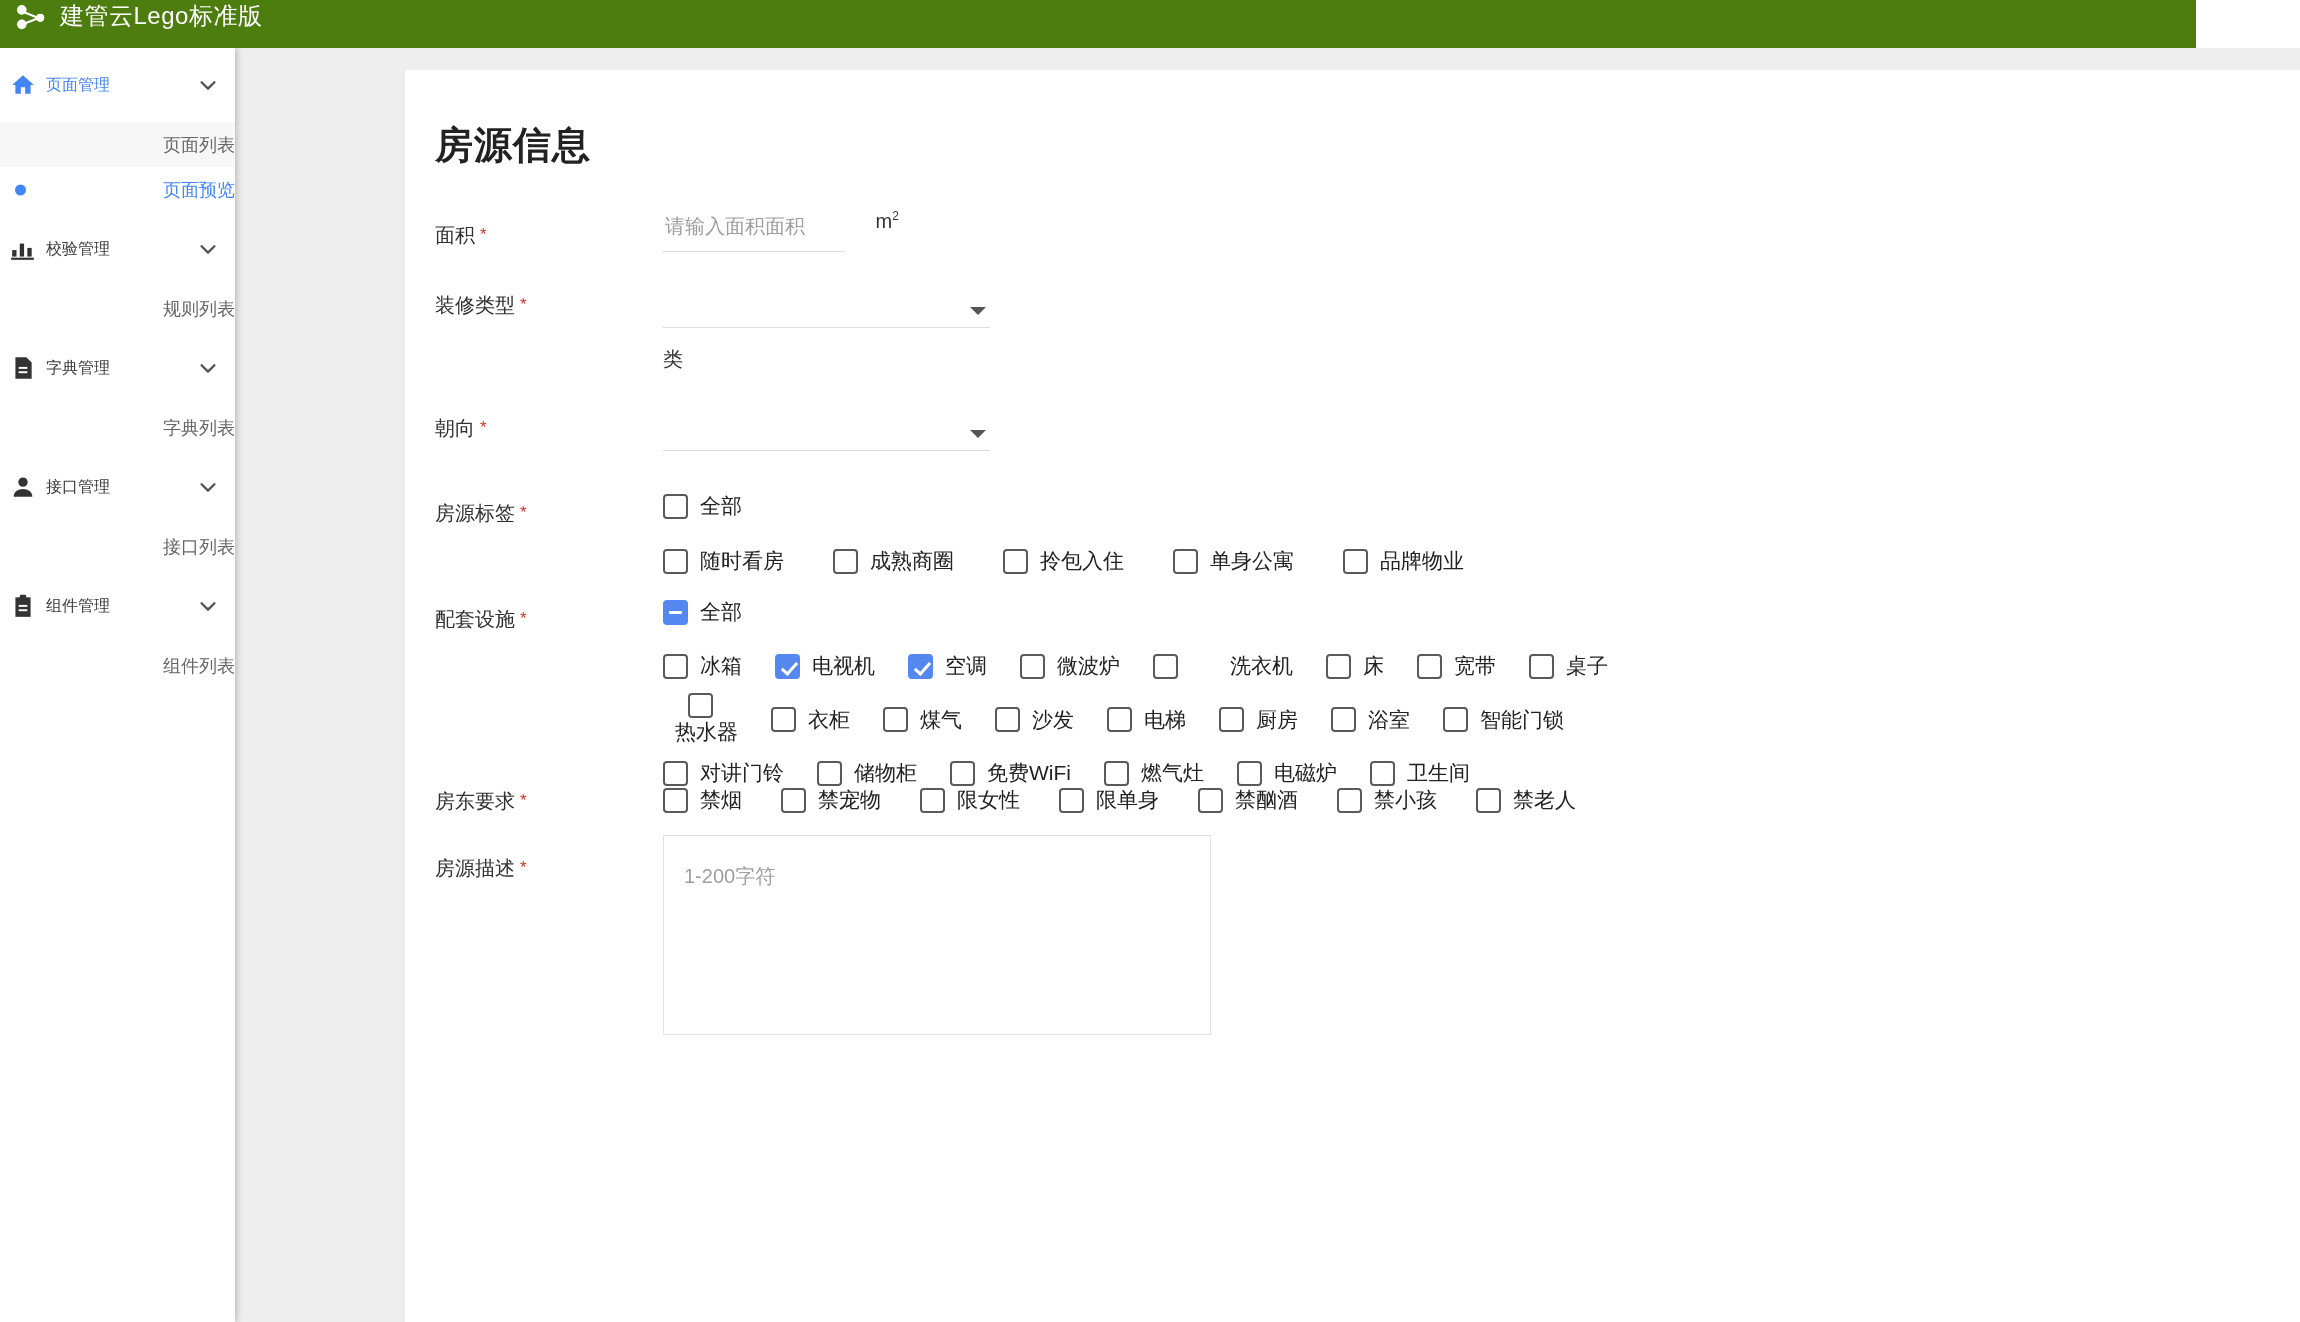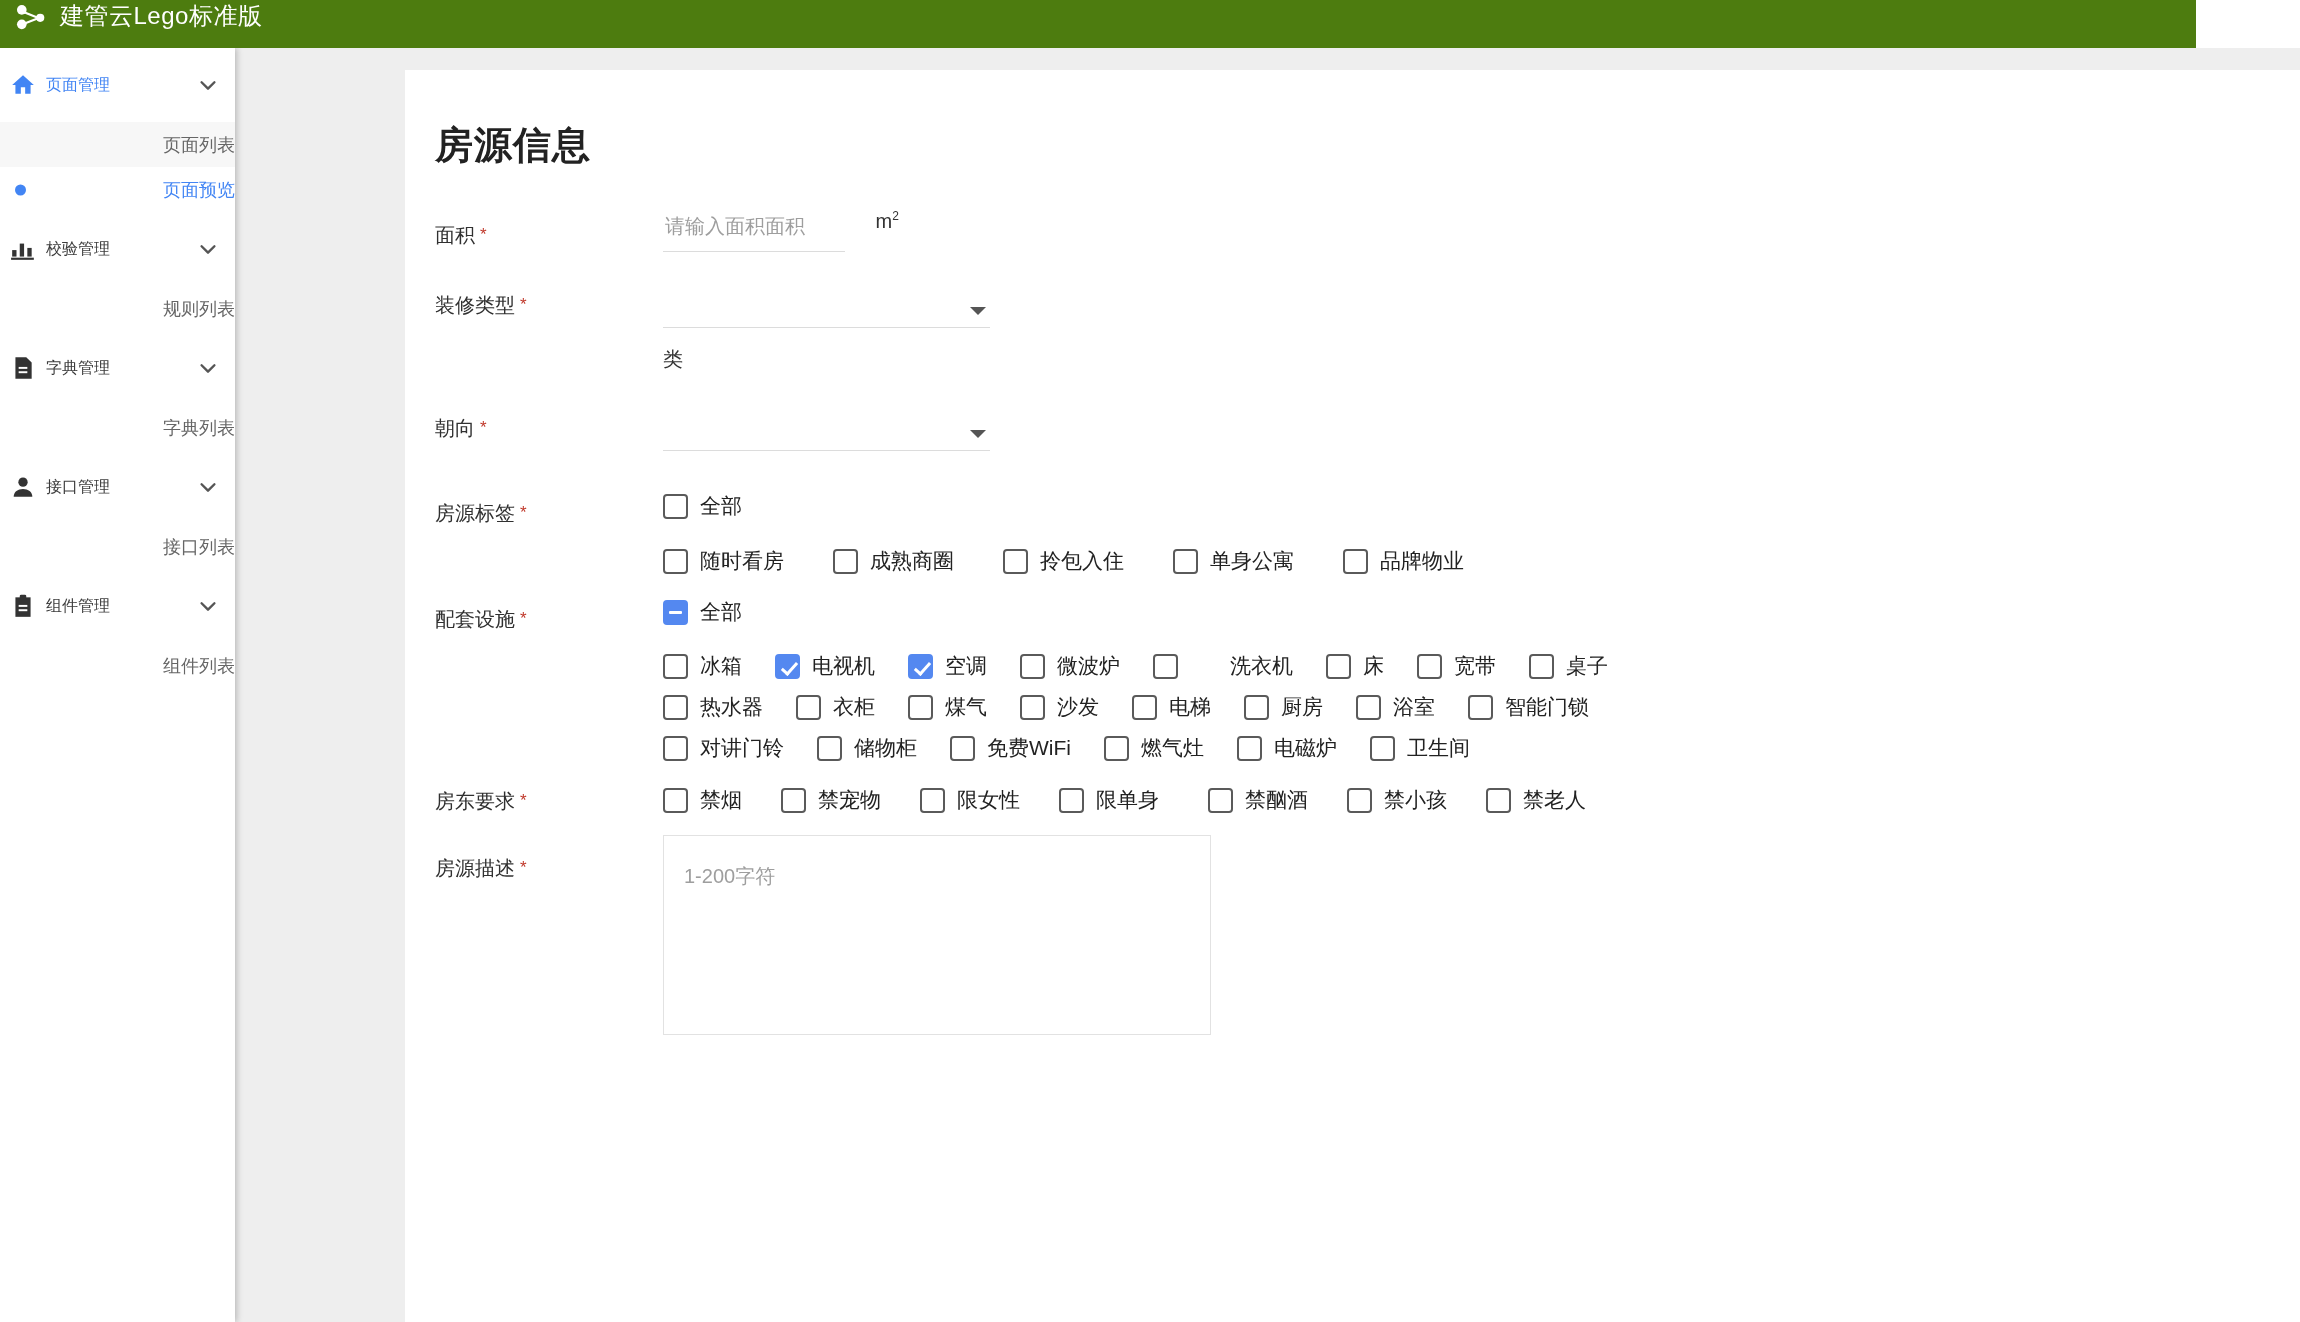--- a/index.html
+++ b/index.html
@@ -365,21 +365,21 @@
             <span class="cb-box"></span>
             <span class="cb-label">宽带</span>
           </label>
           <label class="cb-item">
             <span class="cb-box"></span>
             <span class="cb-label">桌子</span>
           </label>
         </div>
 
         <div class="cb-line" style="margin-top:13px;">
-          <label class="cb-item" style="margin-right:33px;">
+          <label class="cb-item" style="margin-right:33px;flex-direction:column;">
             <span class="cb-box"></span>
             <span class="cb-label">热水器</span>
           </label>
           <label class="cb-item" style="margin-right:33px;">
             <span class="cb-box"></span>
             <span class="cb-label">衣柜</span>
           </label>
           <label class="cb-item" style="margin-right:33px;">
             <span class="cb-box"></span>
             <span class="cb-label">煤气</span>
@@ -446,21 +446,21 @@
             <span class="cb-label">禁烟</span>
           </label>
           <label class="cb-item" style="margin-right:39px;">
             <span class="cb-box"></span>
             <span class="cb-label">禁宠物</span>
           </label>
           <label class="cb-item" style="margin-right:39px;">
             <span class="cb-box"></span>
             <span class="cb-label">限女性</span>
           </label>
-          <label class="cb-item" style="margin-right:49px;">
+          <label class="cb-item" style="margin-right:39px;">
             <span class="cb-box"></span>
             <span class="cb-label">限单身</span>
           </label>
           <label class="cb-item" style="margin-right:39px;">
             <span class="cb-box"></span>
             <span class="cb-label">禁酗酒</span>
           </label>
           <label class="cb-item" style="margin-right:39px;">
             <span class="cb-box"></span>
             <span class="cb-label">禁小孩</span>

